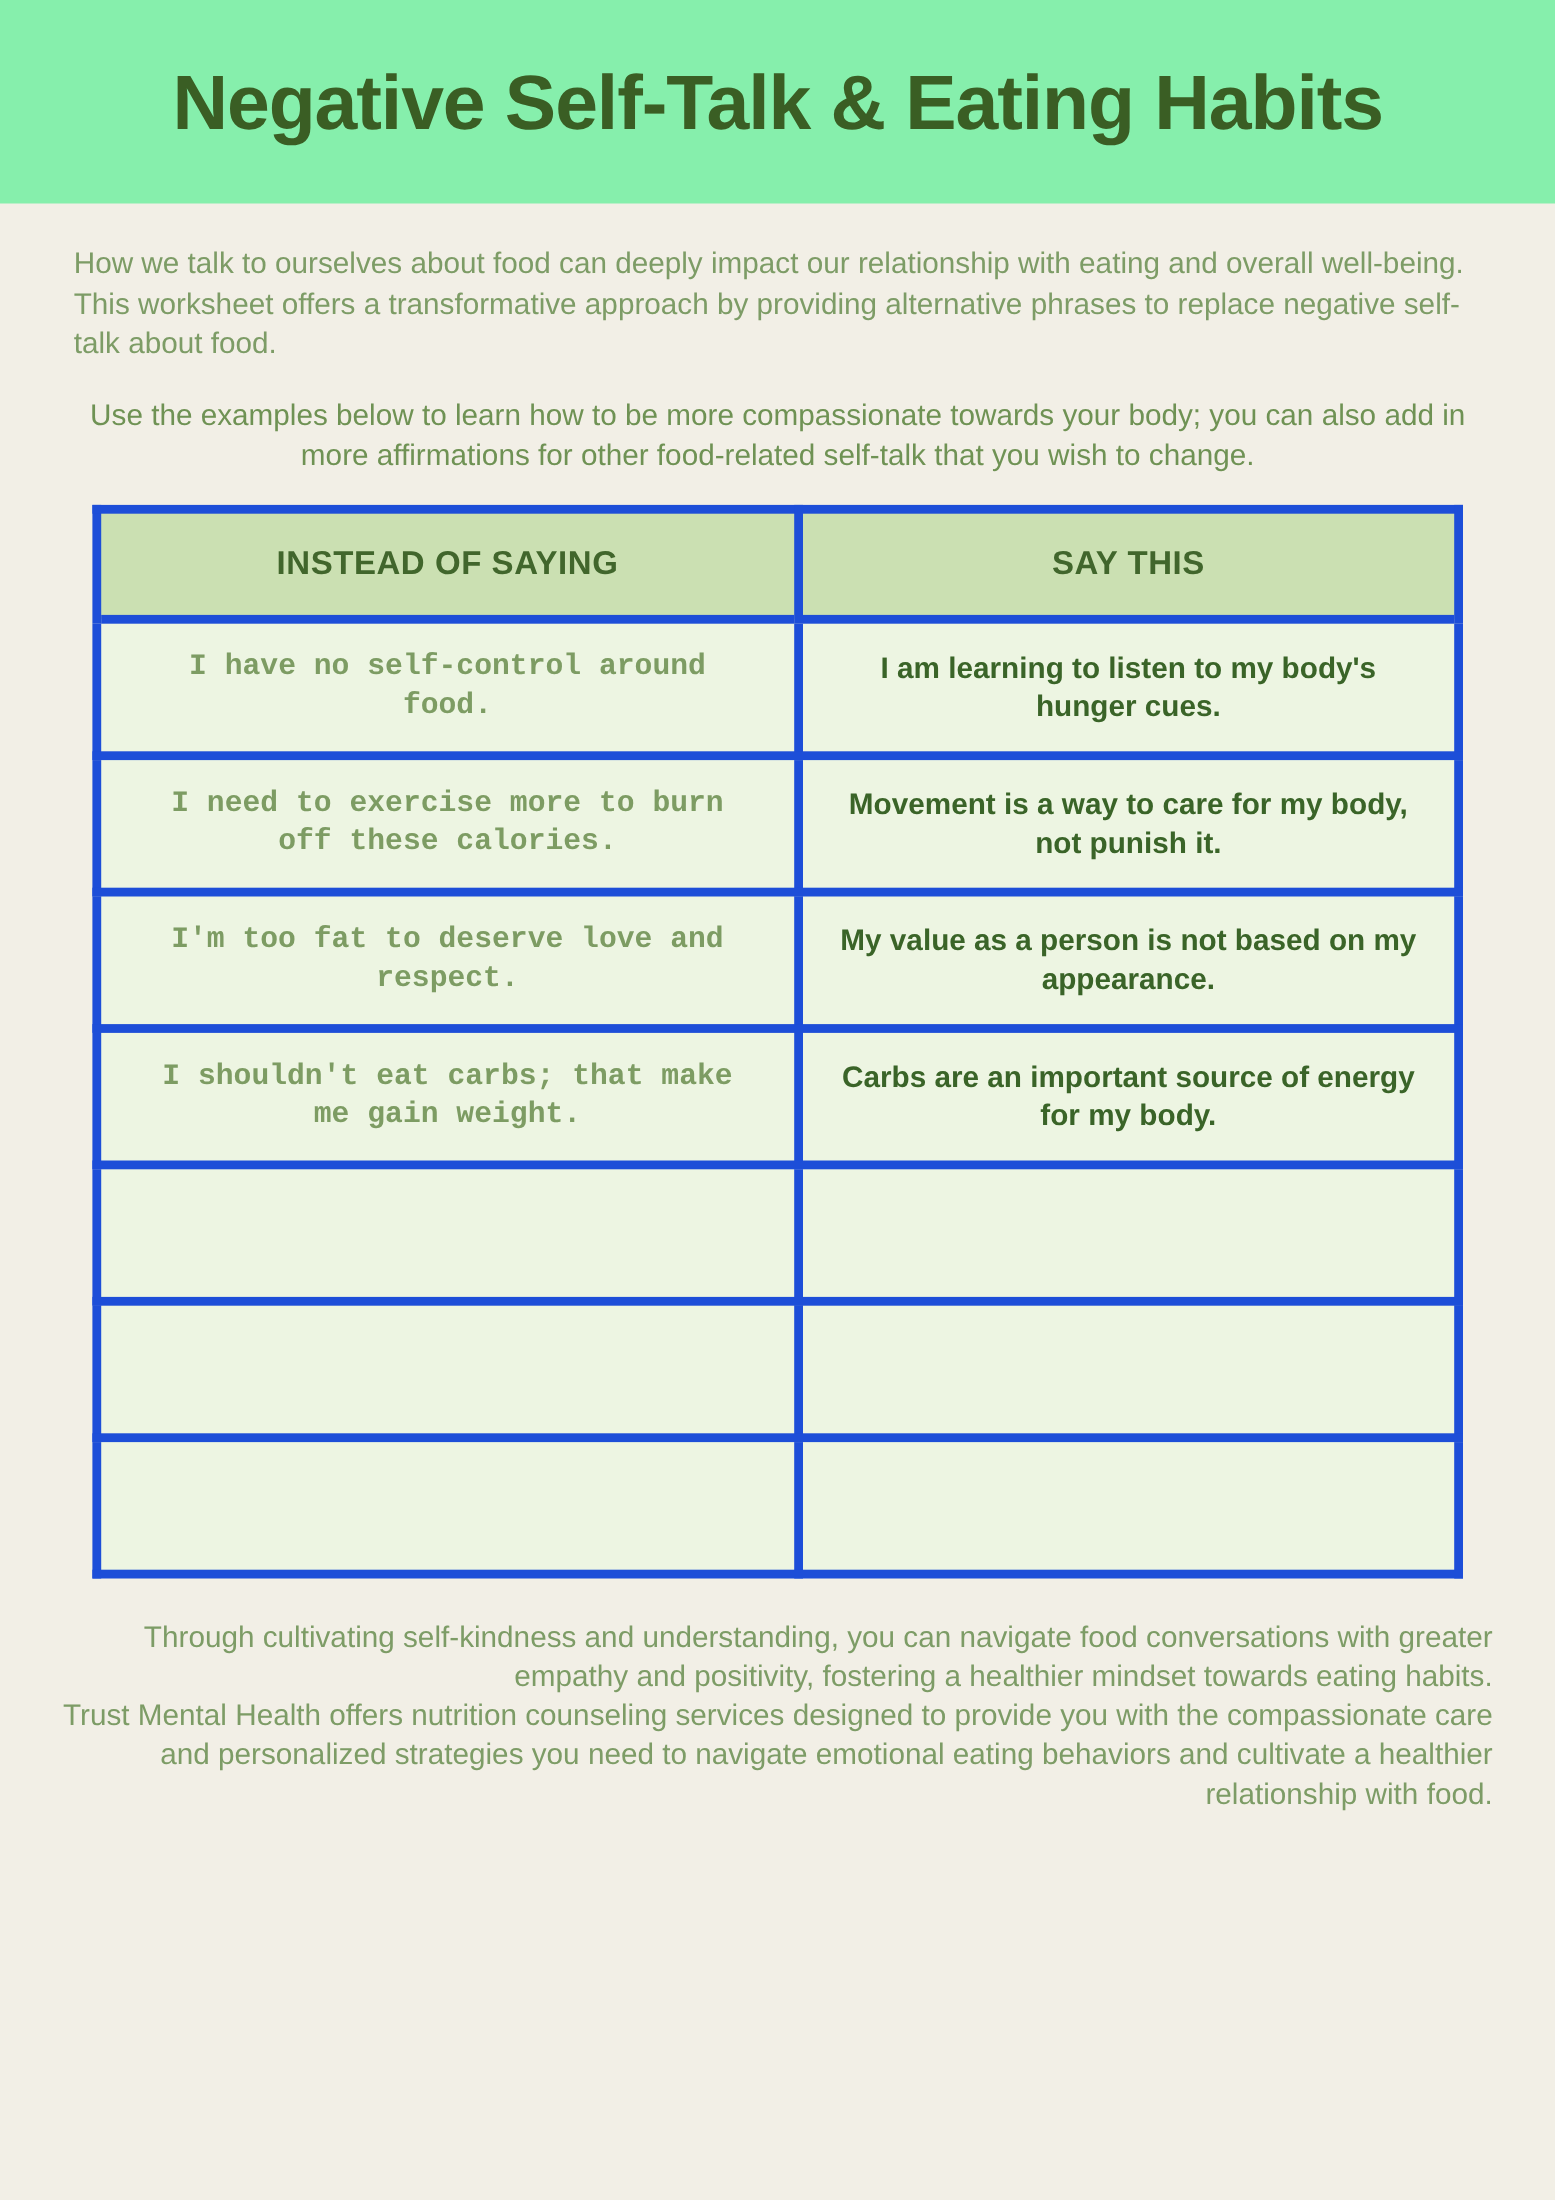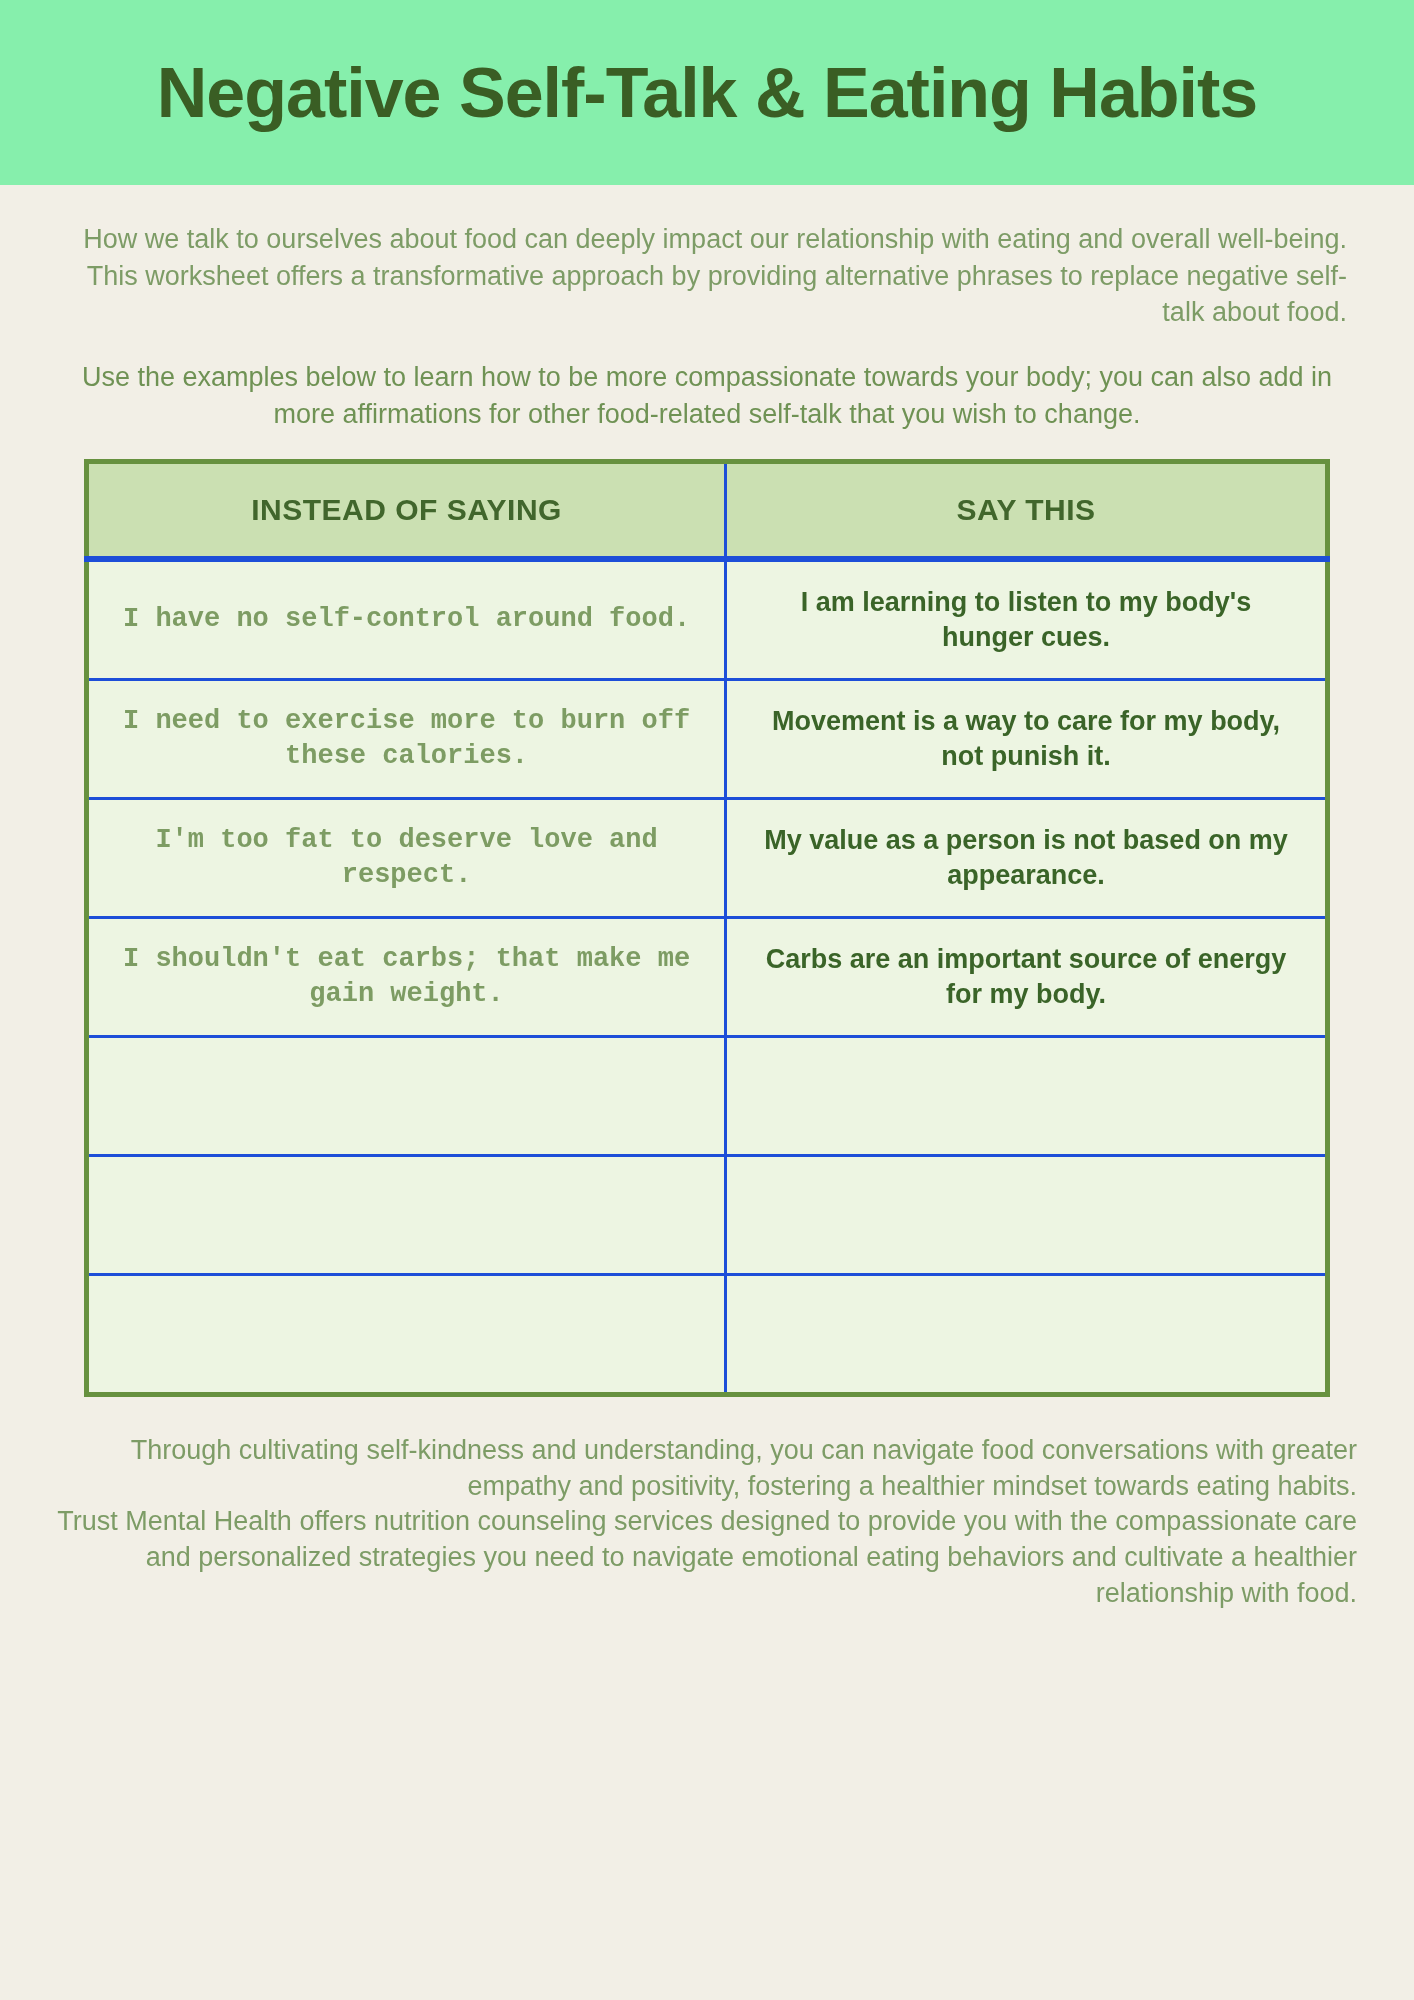--- a/index.html
+++ b/index.html
@@ -16,39 +16,39 @@
   }
   .banner h1{
     margin:0;
     font-size:70px;
     font-weight:800;
     letter-spacing:-1px;
     color:#3a5e24;
   }
   .intro{
     width:1280px;margin:36px auto 0;
-    text-align:right;
+    text-align:left;
     font-size:27px;line-height:1.36;
     color:#7d9c66;
   }
   .directive{
     width:1290px;margin:28px auto 0;
     text-align:center;
     font-size:27px;line-height:1.36;
     font-weight:normal;
     color:#6f9254;
   }
   table.worksheet{
     width:1246px;
     margin:26px auto 0;
     border-collapse:collapse;
     border:5px solid #67913f;
   }
   table.worksheet th, table.worksheet td{
-    border:3px solid #1d4ed8;
+    border:8px solid #1d4ed8;
     text-align:center;
     vertical-align:middle;
     padding:6px 34px;
   }
   table.worksheet th{
     height:80px;
     background:#cbe0b2;
     color:#41662c;
     font-size:30px;
     letter-spacing:.5px;

